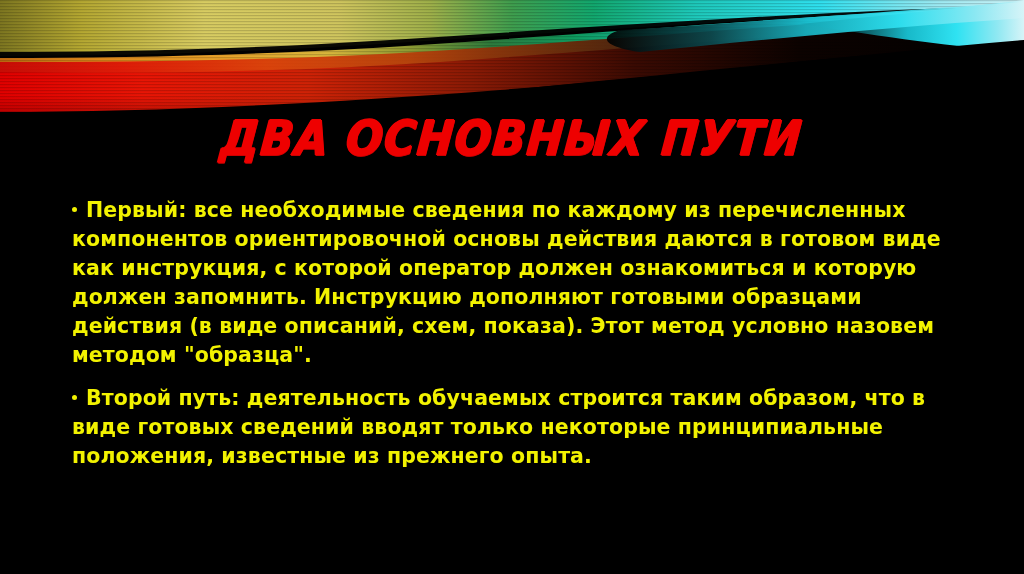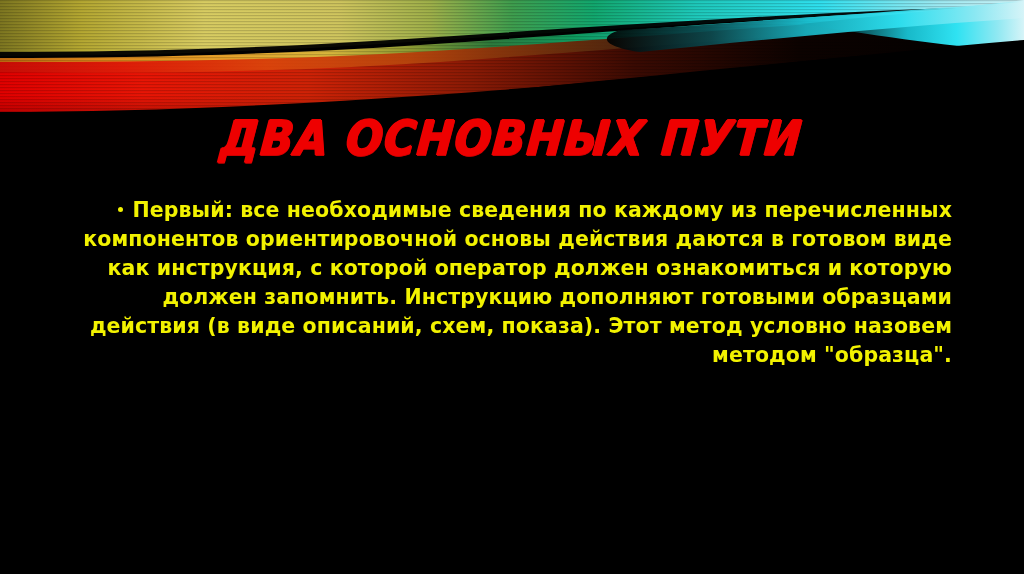--- a/index.html
+++ b/index.html
@@ -43,21 +43,21 @@
     position:absolute;
     left:72px;right:72px;top:196px;
     text-align:center;
   }
   .para{
     color:#f2f200;
     font-weight:bold;
     font-size:20.5px;
     line-height:29px;
     letter-spacing:0.1px;
-    text-align:right;
+    text-align:left;
     margin:0;
     text-shadow:0 1px 1px rgba(0,0,0,.85), 0 0 2px rgba(0,0,0,.6);
     word-spacing:0px;
   }
   #para-1{margin-bottom:14px;}
   .bullet-dot{
     display:inline-block;
     width:5px;height:5px;border-radius:50%;
     background:#f2f200;
     vertical-align:middle;
@@ -174,16 +174,19 @@
   <div id="title-wrap">
     <h1 id="slide-title">ДВА ОСНОВНЫХ ПУТИ</h1>
   </div>
 
   <div id="body-block">
 
     <p class="para" id="para-1">
       <span class="bullet-dot"></span><span>Первый: все необходимые сведения по каждому из перечисленных компонентов ориентировочной основы действия даются в готовом виде как инструкция, с которой оператор должен ознакомиться и которую должен запомнить. Инструкцию дополняют готовыми образцами действия (в виде описаний, схем, показа). Этот метод условно назовем методом "образца".</span>
     </p>
 
+    <p class="para" id="para-2">
+      <span class="bullet-dot"></span><span>Второй путь: деятельность обучаемых строится таким образом, что в виде готовых сведений вводят только некоторые принципиальные положения, известные из прежнего опыта.</span>
+    </p>
 
   </div>
 
 </div>
 
 </body></html>

